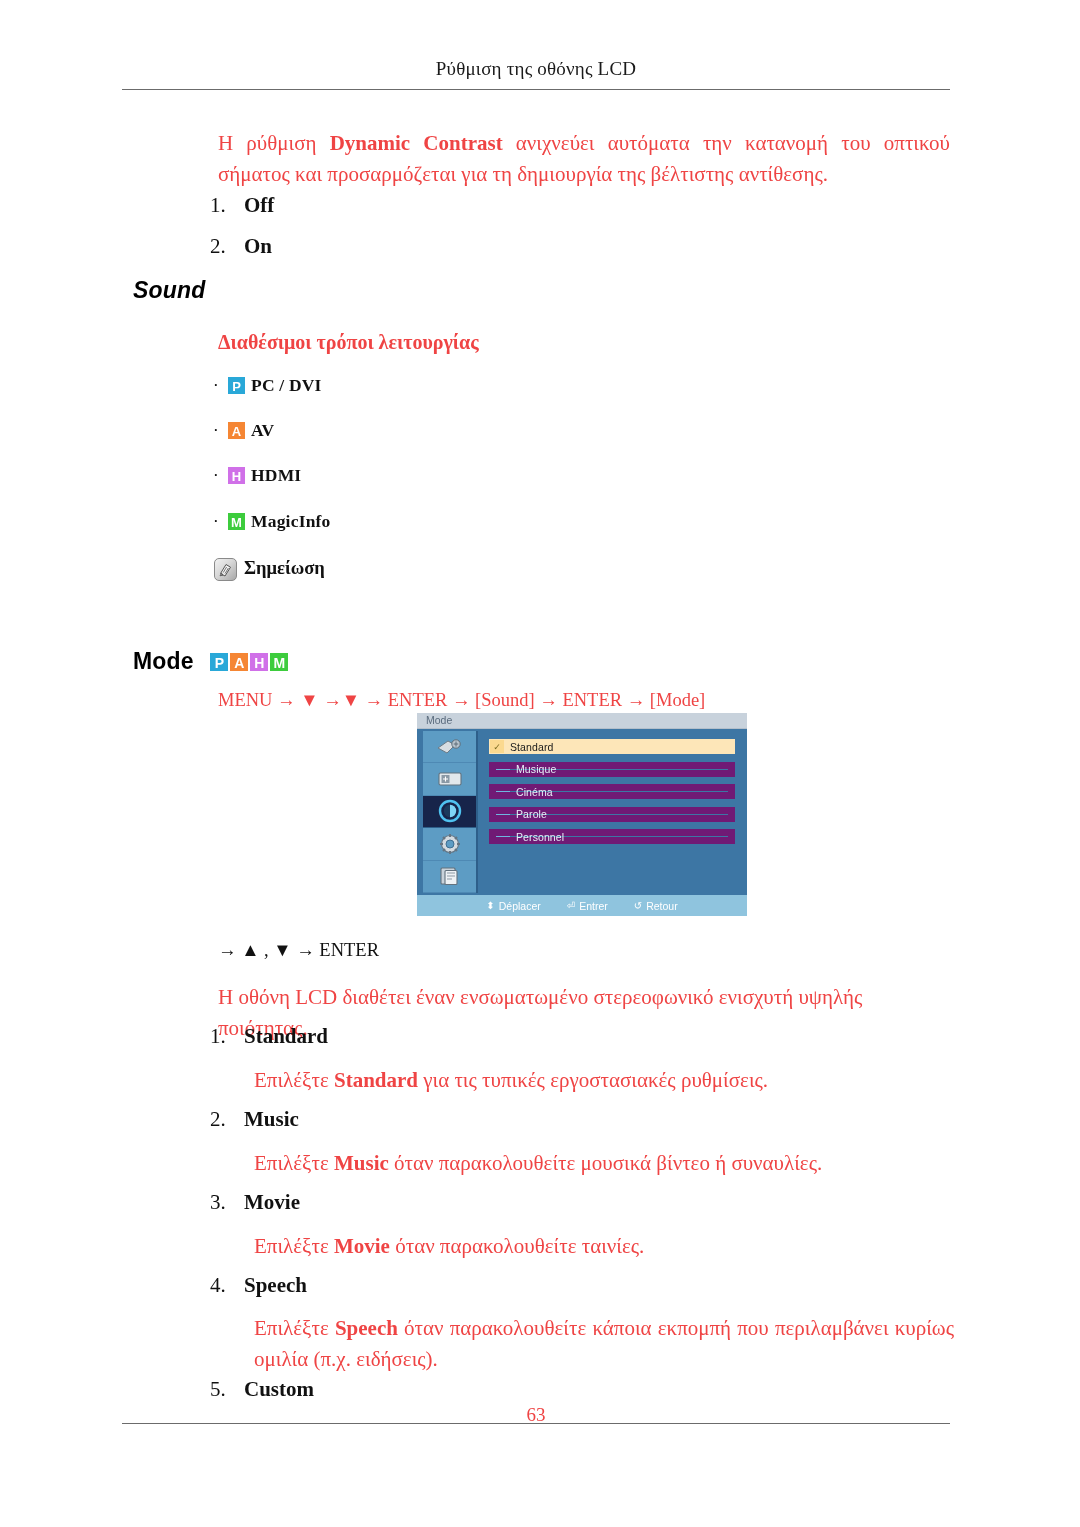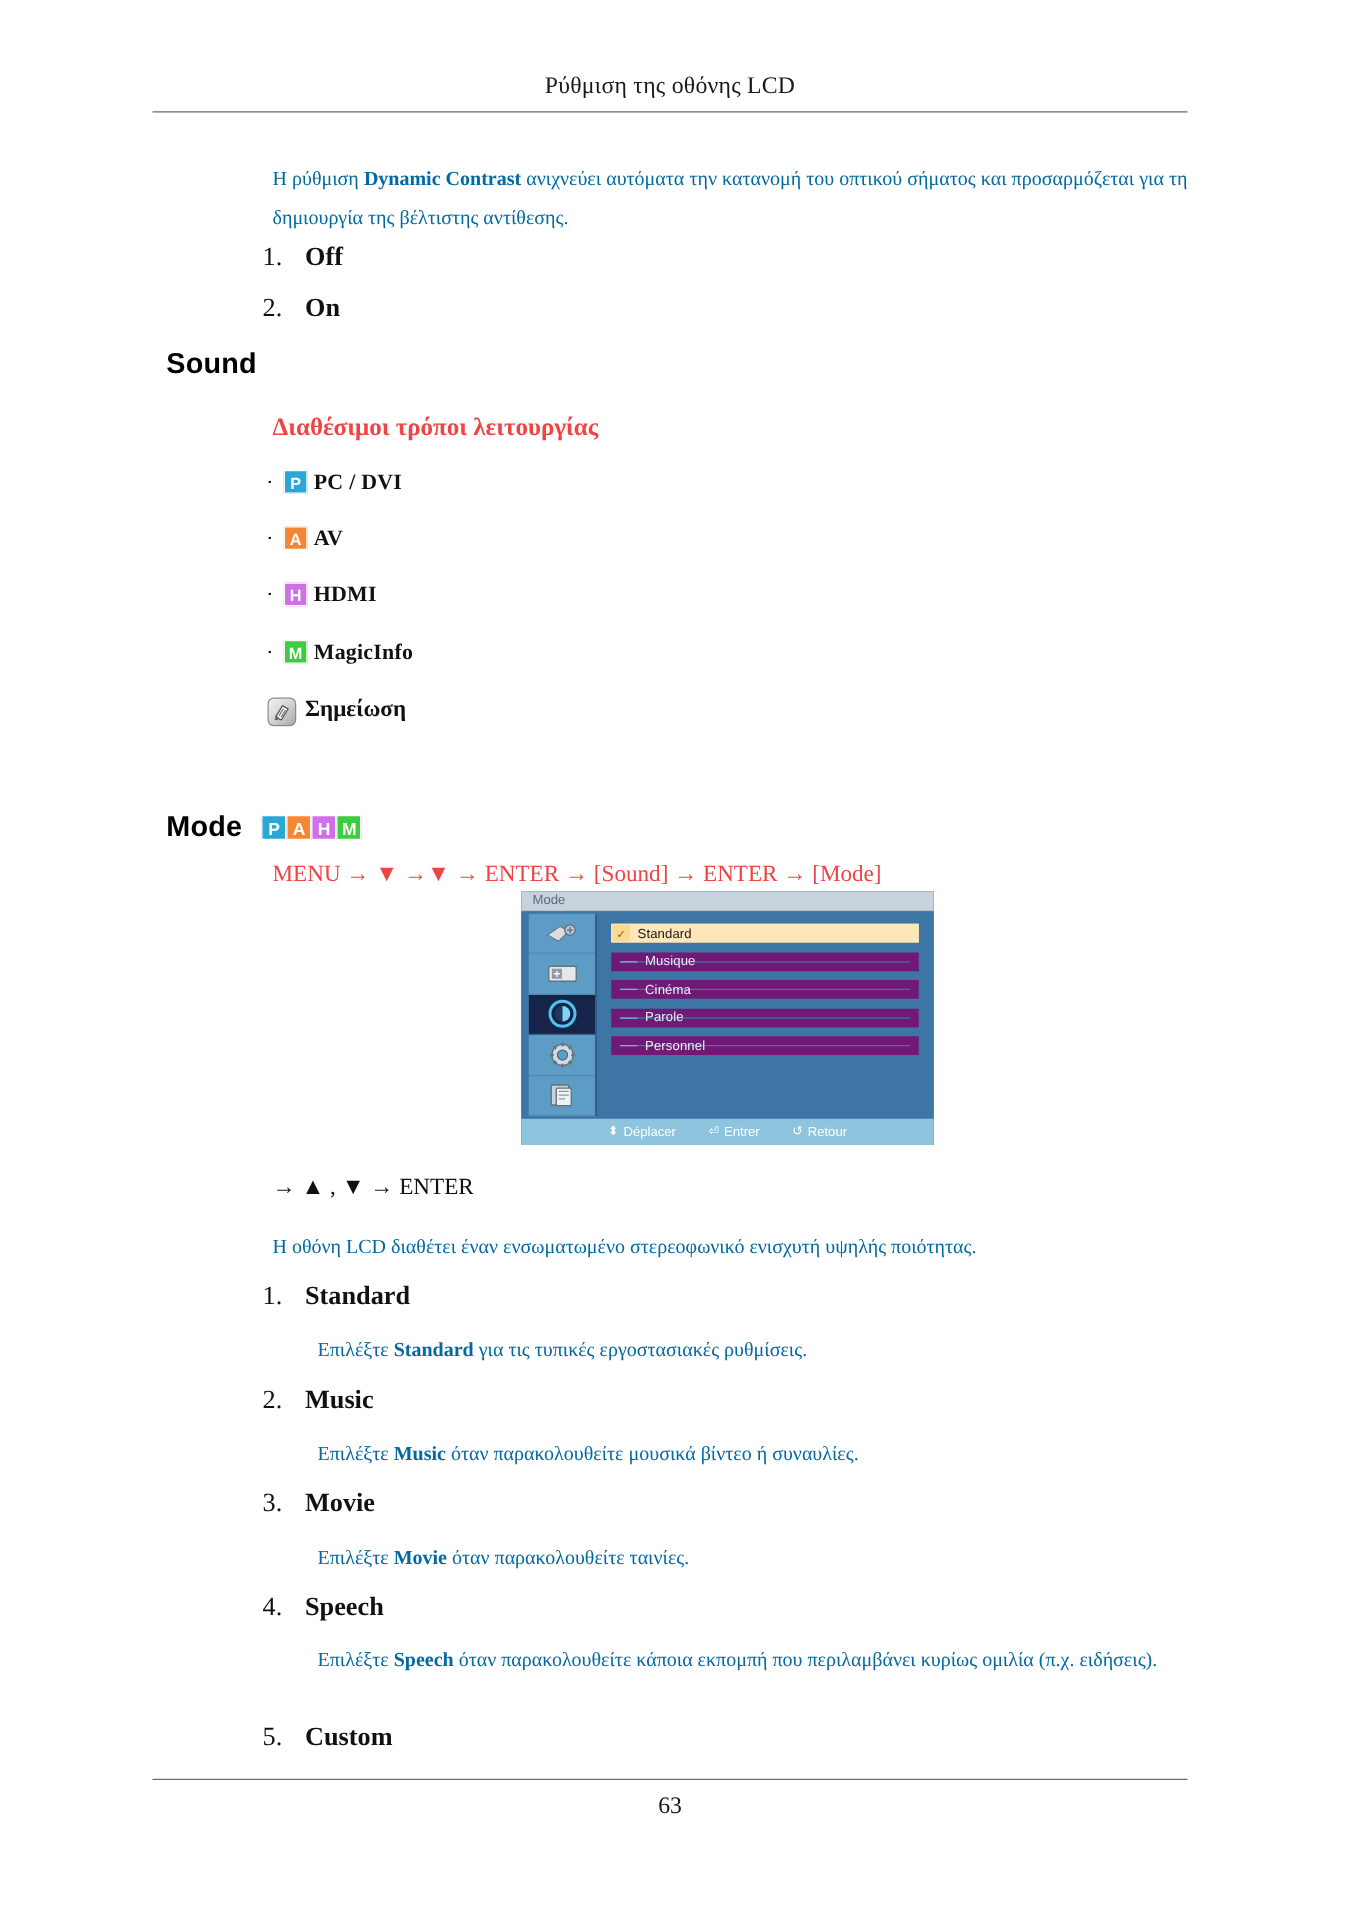--- a/index.html
+++ b/index.html
@@ -49,35 +49,35 @@
     position: absolute;
     left: 122px;
     top: 1423px;
     width: 828px;
     height: 0;
     border-top: 1.3px solid #6b6b6b;
   }
   .page-number {
     position: absolute;
     left: 122px;
-    top: 1434px;
+    top: 1404px;
     width: 828px;
     text-align: center;
     font-size: 19px;
     font-family: "Liberation Serif", serif;
-    color: #0f172a;
+    color: #ef4444;
   }
 
   
   .para {
     position: absolute;
     font-family: "Liberation Serif", serif;
-    font-size: 16px;
+    font-size: 21px;
     line-height: 31px;
-    color: #0369a1;
+    color: #ef4444;
   }
   .justify { text-align: justify; text-justify: inter-word; }
 
   b, .b { font-weight: bold; }
 
   
   .numitem {
     position: absolute;
     font-family: "Liberation Serif", serif;
     font-size: 21px;
@@ -347,21 +347,21 @@
     <span>Η ρύθμιση </span><b>Dynamic Contrast</b><span> ανιχνεύει αυτόματα την κατανομή του οπτικού σήματος και προσαρμόζεται για τη δημιουργία της βέλτιστης αντίθεσης.</span>
   </div>
 
   <div class="numitem" style="left:210px; top:193px;">
     <span class="num">1.</span><span class="lbl">Off</span>
   </div>
   <div class="numitem" style="left:210px; top:234px;">
     <span class="num">2.</span><span class="lbl">On</span>
   </div>
 
-  <div class="section-heading" style="left:133px; top:277px;">Sound</div>
+  <div class="section-heading" style="left:133px; top:277px;font-style:italic;">Sound</div>
 
   <div class="subheading" style="left:218px; top:331px;">Διαθέσιμοι τρόποι λειτουργίας</div>
 
   <div class="bullet-row" style="left:213px; top:375px;">
     <span class="bullet-dot">·</span>
     <span class="badge" style="background:#29a8d8;">P</span>
     <span class="bullet-label">PC / DVI</span>
   </div>
   <div class="bullet-row" style="left:213px; top:420px;">
     <span class="bullet-dot">·</span>

